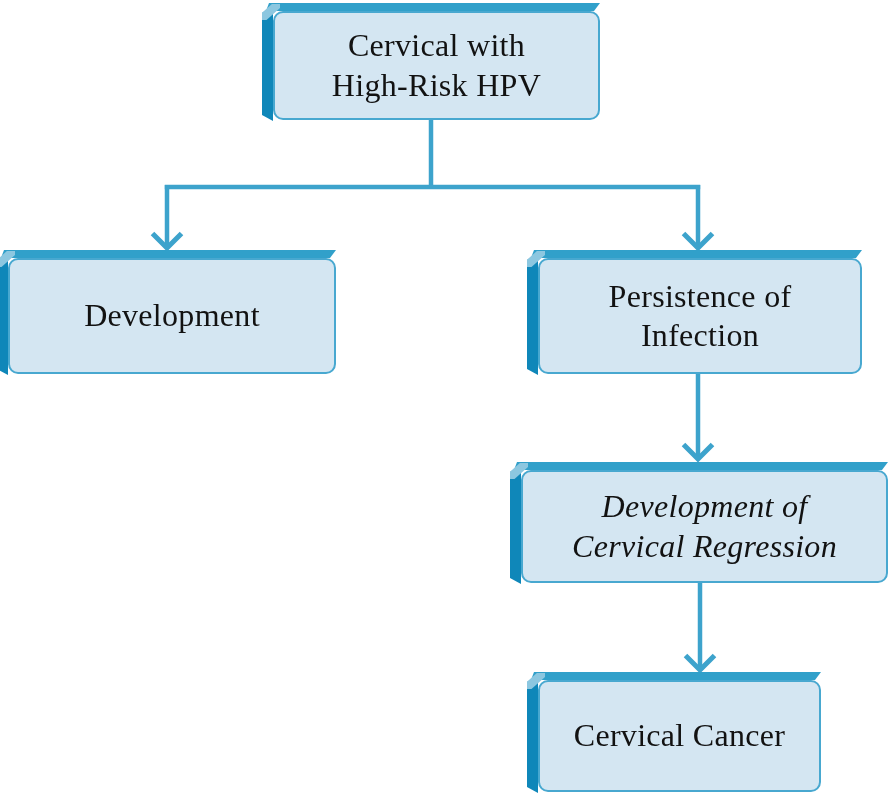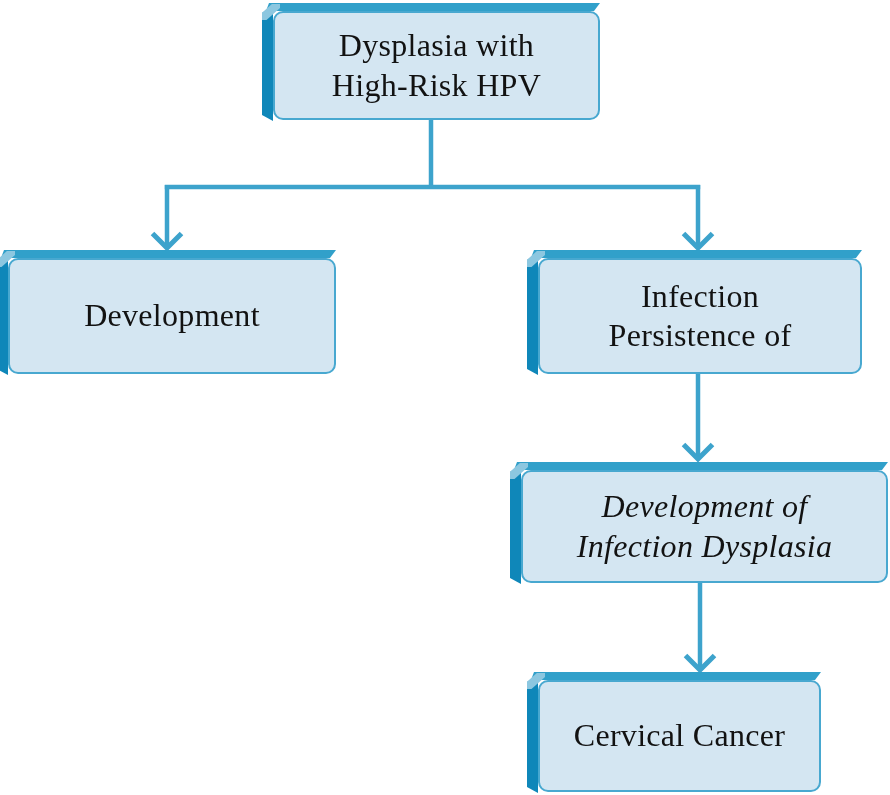--- a/index.html
+++ b/index.html
@@ -83,51 +83,51 @@
       <path class="c-line" d="M700 582 L700 670"></path>
       <path class="c-chevron" d="M685.5 655.5 L700 670 L714.5 655.5"></path>
     </g>
   </svg>
 
   <div class="node n-infection">
     <div class="n-side"></div>
     <div class="n-top"></div>
     <div class="n-bevel"></div>
     <div class="n-face">
-      <span class="n-line">Dysplasia with</span>
+      <span class="n-line">Cervical with</span>
       <span class="n-line">High-Risk HPV</span>
     </div>
   </div>
 
   <div class="node n-regression">
     <div class="n-side"></div>
     <div class="n-top"></div>
     <div class="n-bevel"></div>
     <div class="n-face">
       <span class="n-line">Development</span>
     </div>
   </div>
 
   <div class="node n-persistence">
     <div class="n-side"></div>
     <div class="n-top"></div>
     <div class="n-bevel"></div>
     <div class="n-face">
+      <span class="n-line">Persistence of</span>
       <span class="n-line">Infection</span>
-      <span class="n-line">Persistence of</span>
     </div>
   </div>
 
   <div class="node n-development">
     <div class="n-side"></div>
     <div class="n-top"></div>
     <div class="n-bevel"></div>
     <div class="n-face">
       <span class="n-line">Development of</span>
-      <span class="n-line">Infection Dysplasia</span>
+      <span class="n-line">Cervical Regression</span>
     </div>
   </div>
 
   <div class="node n-cancer">
     <div class="n-side"></div>
     <div class="n-top"></div>
     <div class="n-bevel"></div>
     <div class="n-face">
       <span class="n-line">Cervical Cancer</span>
     </div>

